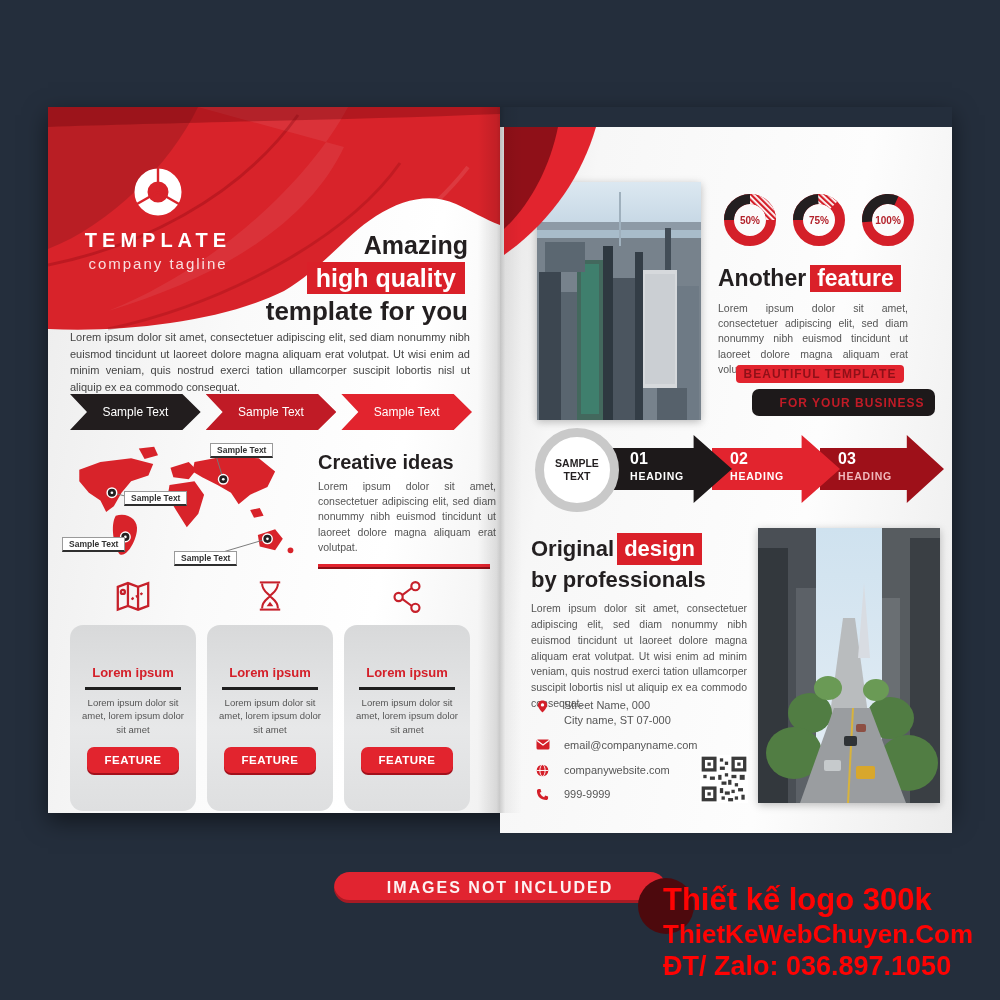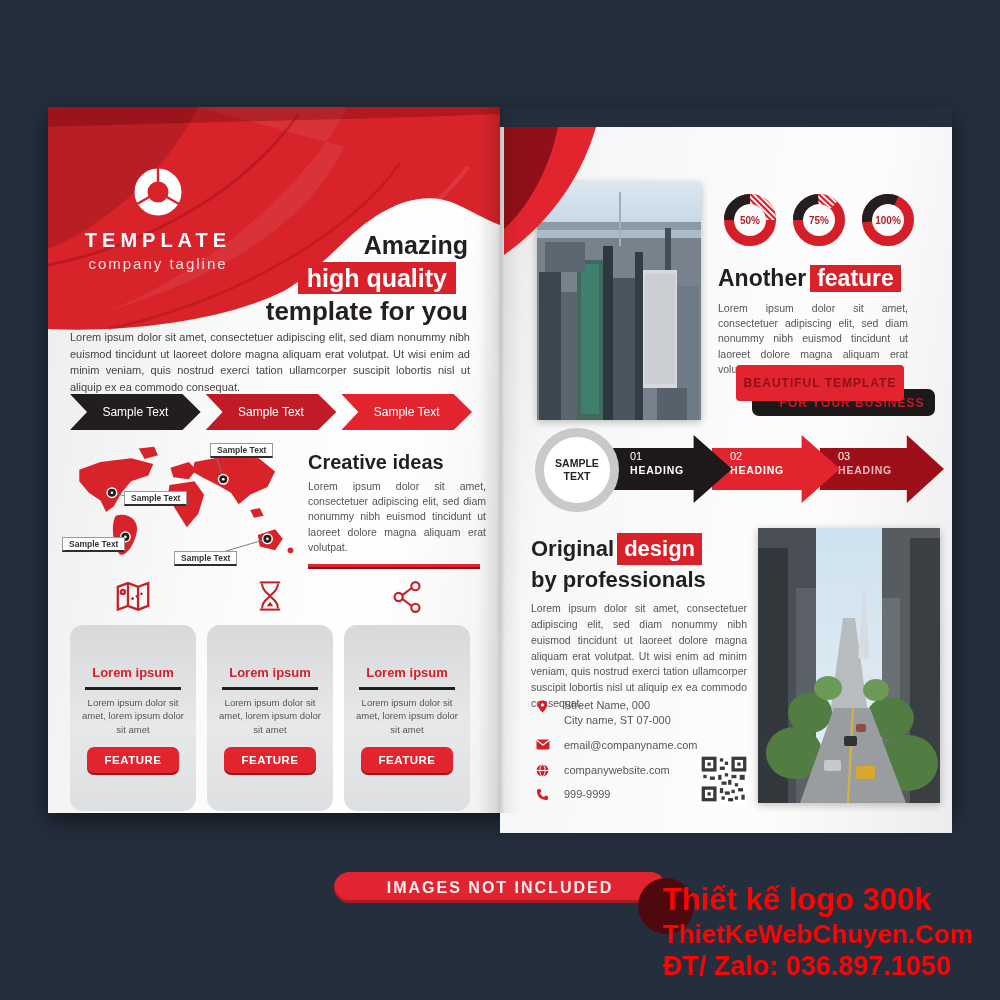--- a/index.html
+++ b/index.html
@@ -15,32 +15,32 @@
   svg{display:block;}
 
   
   .hdr-svg{position:absolute;left:0;top:0;}
   .logo{position:absolute;left:30px;top:58px;width:160px;text-align:center;z-index:3;}
   .logo-name{color:#fff;font-size:20px;font-weight:bold;letter-spacing:5px;margin-top:10px;}
   .logo-tag{color:rgba(255,255,255,.85);font-size:15px;letter-spacing:2px;margin-top:3px;}
   .headline{position:absolute;right:32px;top:124px;text-align:right;z-index:3;line-height:1.12;}
   .hl1{font-size:25px;font-weight:800;color:#231f20;}
   .hl2{display:inline-block;background:#da2029;color:#fff;font-size:25px;font-weight:800;
-       padding:2px 9px;margin:3px 12px;text-align:right;}
+       padding:2px 9px;margin:3px 3px;text-align:right;}
   .hl3{font-size:26px;font-weight:800;color:#231f20;}
   .intro{position:absolute;left:22px;top:222px;width:400px;font-size:11px;line-height:1.5;
          color:#444;text-align:justify;}
   .chevrons{position:absolute;left:22px;top:287px;width:402px;display:flex;gap:5px;height:36px;}
   .chev{flex:1;display:flex;align-items:center;justify-content:center;color:#fff;
         font-size:12px;clip-path:polygon(0 0,86% 0,100% 50%,86% 100%,0 100%,13% 50%);}
   .chev.c1{background:#221d1e;}.chev.c2{background:#c01b26;}.chev.c3{background:#e2242e;}
   .map-wrap{position:absolute;left:14px;top:334px;width:240px;height:138px;}
   .map-label{position:absolute;background:#fff;border:1px solid #9a9a9a;border-bottom:2px solid #2e2e2e;
         font-size:8.5px;font-weight:bold;color:#333;padding:1px 6px;white-space:nowrap;z-index:2;}
-  .creative{position:absolute;left:260px;top:344px;width:178px;}
+  .creative{position:absolute;left:270px;top:344px;width:178px;}
   .creative-title{font-size:20px;font-weight:800;color:#231f20;}
   .creative-body{font-size:10.5px;line-height:1.45;color:#555;text-align:justify;margin-top:5px;}
   .creative-bar{width:172px;height:3px;background:#e2242e;border-bottom:2px solid #8e0e16;margin-top:9px;}
   .card-col{position:absolute;top:464px;width:126px;}
   .card-col.col0{left:22px;}.card-col.col1{left:159px;}.card-col.col2{left:296px;}
   .card-icon{height:44px;display:flex;align-items:flex-end;justify-content:center;padding-bottom:2px;}
   .card{height:186px;border-radius:13px;background:linear-gradient(180deg,#d8d9da,#e7e8e9 55%,#dedfe0);
         margin-top:8px;text-align:center;padding-top:40px;box-sizing:border-box;}
   .card-title{color:#d41f29;font-size:13px;font-weight:800;}
   .card-div{width:96px;height:3px;background:#1f1f1f;margin:7px auto 6px;}
@@ -57,32 +57,32 @@
   .donuts{position:absolute;left:220px;top:63px;display:flex;gap:9px;}
   .donut{position:relative;width:60px;height:60px;}
   .donut-label{position:absolute;left:0;top:0;width:60px;height:60px;display:flex;align-items:center;
         justify-content:center;color:#b3222b;font-size:10px;font-weight:800;}
   .feature{position:absolute;left:218px;top:138px;width:190px;}
   .f-title{font-size:23px;font-weight:800;color:#231f20;line-height:1;}
   .f-box{display:inline-block;background:#da2029;color:#fff;padding:2px 7px;margin-left:4px;}
   .f-body{font-size:10.5px;line-height:1.45;color:#555;text-align:justify;margin-top:9px;}
   .rbtn{position:absolute;display:flex;align-items:center;justify-content:center;
         font-size:12px;font-weight:800;letter-spacing:1px;}
-  .rbtn1{left:236px;top:238px;width:168px;height:36px;background:#e2242e;border-radius:4px;
+  .rbtn1{left:236px;top:238px;width:168px;height:18px;background:#e2242e;border-radius:4px;
         color:#8f1018;z-index:2;}
   .rbtn2{left:252px;top:262px;width:166px;height:27px;background:#1d191a;border-radius:7px;
         color:#c01b26;z-index:1;padding-left:17px;}
   .proc-circle{position:absolute;left:35px;top:301px;width:84px;height:84px;border-radius:50%;
         background:#fff;border:9px solid #c9c9c9;box-sizing:border-box;display:flex;align-items:center;
         justify-content:center;z-index:4;}
   .proc-circle div{font-size:10.5px;font-weight:800;color:#231f20;text-align:center;width:52px;line-height:1.25;}
   .proc-arrows{position:absolute;left:104px;top:308px;width:340px;height:68px;}
   .parrow{position:absolute;top:0;height:68px;clip-path:polygon(0 19%,70% 19%,70% 0,100% 50%,70% 100%,70% 81%,0 81%);
         color:#fff;box-sizing:border-box;padding-top:15px;padding-left:18px;}
-  .parrow .num{font-size:11px;font-weight:400;}
+  .parrow .num{font-size:16px;font-weight:700;}
   .parrow .plabel{font-size:10.5px;font-weight:800;letter-spacing:.8px;margin-top:2px;}
   .pa1{left:0;width:128px;background:#1d191a;z-index:3;padding-left:26px;}
   .pa2{left:108px;width:128px;background:#e2242e;z-index:2;}
   .pa3{left:216px;width:124px;background:#9e1019;z-index:1;}
   .pa3 .plabel{color:#f0b9bd;}
   .original{position:absolute;left:31px;top:406px;width:216px;}
   .o-title{font-size:22px;font-weight:800;color:#231f20;line-height:1.35;}
   .o-box{display:inline-block;background:#da2029;color:#fff;padding:1px 7px;margin-left:3px;}
   .o-body{font-size:10.5px;line-height:1.5;color:#555;text-align:justify;margin-top:7px;}
   .contact{position:absolute;left:36px;top:571px;width:200px;}

